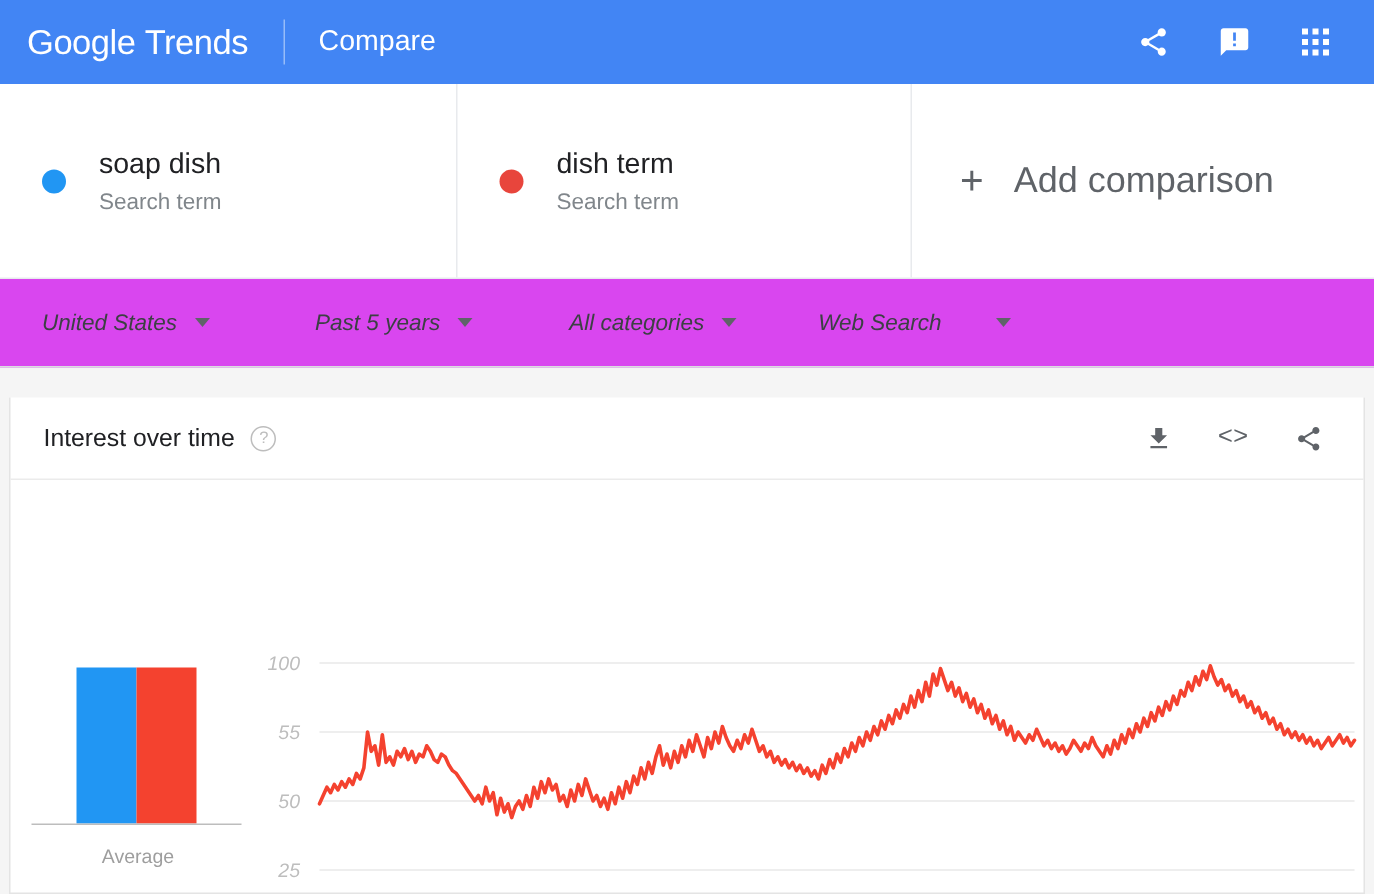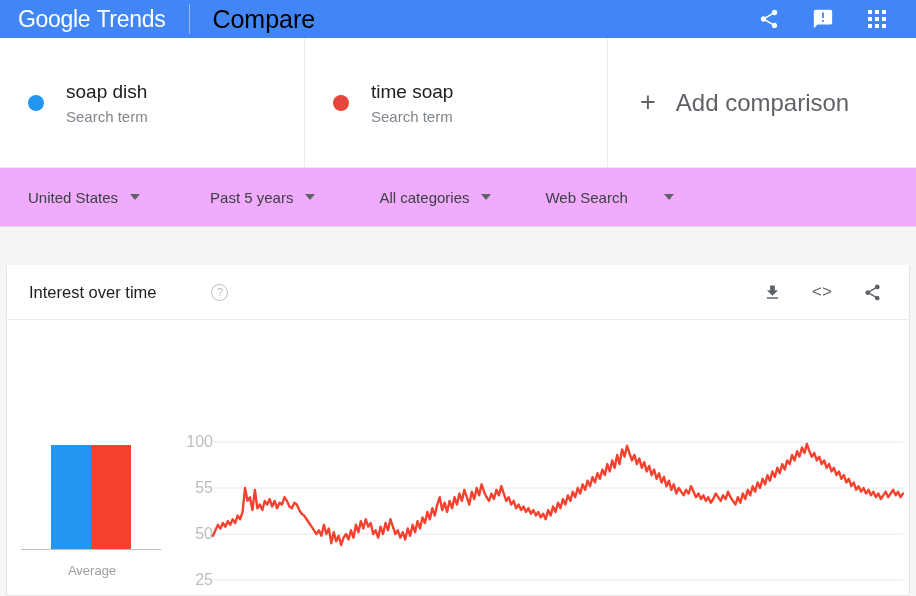--- a/index.html
+++ b/index.html
@@ -4,32 +4,32 @@
 <style>
   html,body{margin:0;padding:0;}
   body{
     width:916px;height:596px;overflow:hidden;
     background:#f5f5f5;
     font-family:"Liberation Sans",sans-serif;
     -webkit-font-smoothing:antialiased;
   }
   
   .appbar{
-    height:38px;background:#4285f4;display:flex;align-items:center;
+    height:56px;background:#4285f4;display:flex;align-items:center;
     position:relative;
   }
   .brand{display:flex;align-items:center;padding-left:18px;}
   .brand-logo{
     color:#fff;font-size:23px;letter-spacing:-0.3px;white-space:nowrap;
   }
   .brand-logo .g1{font-weight:400;}
   .brand-sep{
     width:1px;height:30px;background:rgba(255,255,255,.45);margin:0 22px 0 24px;
   }
-  .brand-compare{color:#000000;font-size:25px;white-space:nowrap;}
+  .brand-compare{color:#ffffff;font-size:19px;white-space:nowrap;}
   .appbar-right{
     margin-left:auto;display:flex;align-items:center;gap:28px;padding-right:26px;
   }
   .icon-btn{
     width:26px;height:26px;display:flex;align-items:center;justify-content:center;
     cursor:pointer;
   }
   
   .grid-icon{display:grid;grid-template-columns:repeat(3,4px);grid-template-rows:repeat(3,4px);gap:3px;}
   .grid-icon i{display:block;width:4px;height:4px;background:#fff;}
@@ -50,22 +50,23 @@
   .add-card{
     flex:1;display:flex;align-items:center;padding-left:32px;cursor:pointer;
   }
   .plus-icon{
     font-size:27px;color:#5f6368;line-height:1;margin-right:20px;font-weight:300;
   }
   .add-label{font-size:24px;color:#5f6368;}
 
   
   .filterbar{
-    background:#f0abfc;height:58px;display:flex;align-items:center;
+    background:#d946ef;height:58px;display:flex;align-items:center;
     border-bottom:1px solid #dadce0;
+    font-style:italic;
   }
   .filter{
     display:flex;align-items:center;cursor:pointer;font-size:15px;color:#3c4043;
     white-space:nowrap;
   }
   .f1{margin-left:28px;}
   .f2{margin-left:70px;}
   .f3{margin-left:64px;}
   .f4{margin-left:54px;gap:24px;}
   .caret{
@@ -74,21 +75,20 @@
   }
 
   
   .card{
     position:absolute;left:6px;top:265px;width:904px;height:331px;
     background:#fff;border:1px solid #e4e4e4;border-top:none;box-sizing:border-box;
   }
   .card-head{
     height:55px;display:flex;align-items:center;border-bottom:1px solid #ebebeb;
     box-sizing:border-box;
-    gap:44px;
   }
   .card-title{font-size:16.5px;color:#202124;margin-left:22px;}
   .help-icon{
     width:17px;height:17px;border:1.4px solid #bdbdbd;border-radius:50%;
     color:#bdbdbd;font-size:11px;display:flex;align-items:center;justify-content:center;
     margin-left:11px;cursor:pointer;box-sizing:border-box;
   }
   .card-actions{margin-left:auto;display:flex;align-items:center;gap:28px;padding-right:26px;}
   .act{width:22px;height:22px;display:flex;align-items:center;justify-content:center;cursor:pointer;}
   .embed-glyph{font-size:17px;color:#5f6368;font-family:"Liberation Mono",monospace;}
@@ -105,21 +105,21 @@
   .avg-baseline{
     position:absolute;left:14px;bottom:45px;width:140px;height:1px;background:#bdbdbd;
   }
   .avg-label{
     position:absolute;left:0;bottom:17px;width:170px;text-align:center;
     font-size:13px;color:#9e9e9e;
   }
   .chart-area{position:absolute;left:160px;top:0;right:0;height:100%;}
   .ylabels{position:absolute;left:0;top:0;width:46px;height:100%;}
   .ylab{
-    position:absolute;right:0;font-size:16px;color:#bdbdbd;transform:translateY(-50%);
+    position:absolute;right:13px;font-size:13px;color:#bdbdbd;transform:translateY(-50%);font-style:italic;
   }
   svg.series{position:absolute;left:0;top:0;}
   .note-label{
     position:absolute;font-size:12.5px;color:#3c4043;transform:translateX(-50%);
   }
 </style>
 </head>
 <body>
 
 <div class="appbar">
@@ -161,21 +161,21 @@
   <div class="cmp-card">
     <div class="cmp-dot" id="dot1" style="background: rgb(33, 150, 243);"></div>
     <div class="cmp-text">
       <div class="cmp-title">soap dish</div>
       <div class="cmp-sub">Search term</div>
     </div>
   </div>
   <div class="cmp-card">
     <div class="cmp-dot" id="dot2" style="background: rgb(232, 69, 60);"></div>
     <div class="cmp-text">
-      <div class="cmp-title">time soap</div>
+      <div class="cmp-title">dish term</div>
       <div class="cmp-sub">Search term</div>
     </div>
   </div>
   <div class="add-card">
     <div class="plus-icon">+</div>
     <div class="add-label">Add comparison</div>
   </div>
 </div>
 
 <div class="filterbar">

